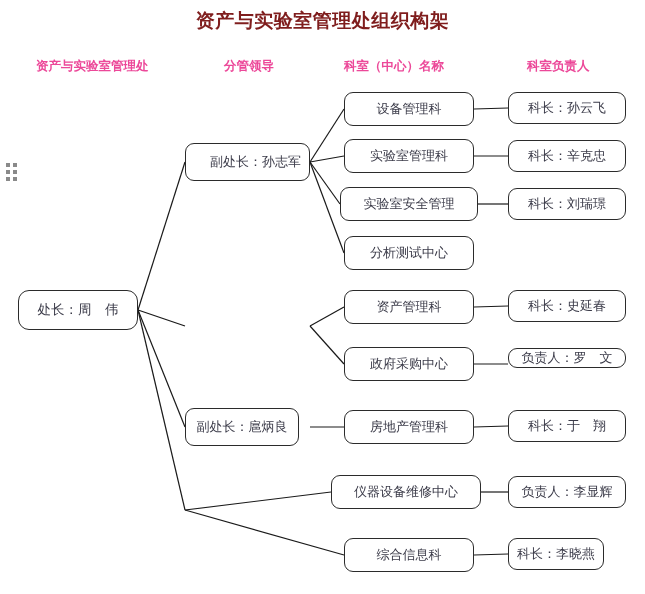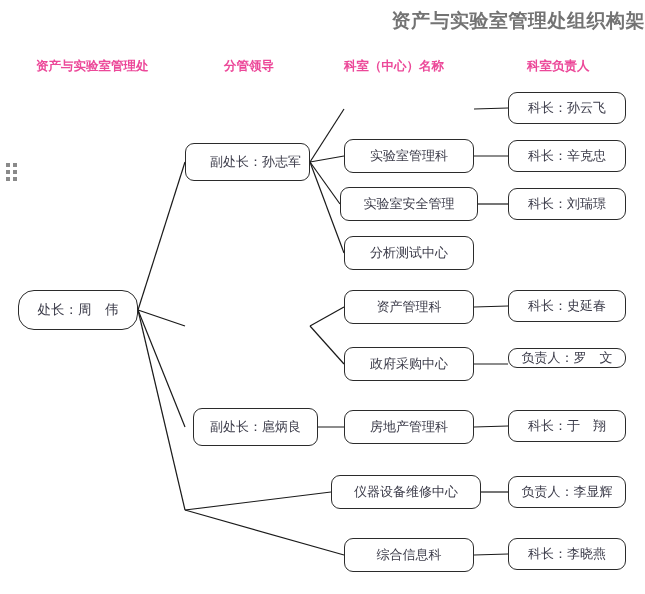--- a/index.html
+++ b/index.html
@@ -8,22 +8,22 @@
     background:#ffffff;
     font-family:"Liberation Serif","DejaVu Serif",serif;
     position:relative;
     overflow:hidden;
   }
   #canvas{position:absolute;left:0;top:0;width:645px;height:594px;}
   svg.wires{position:absolute;left:0;top:0;width:645px;height:594px;pointer-events:none;}
 
   .title{
     position:absolute;left:0;top:8px;width:645px;
-    text-align:right;
-    font-size:19px;font-weight:bold;color:#737373;
+    text-align:center;
+    font-size:19px;font-weight:bold;color:#7f1d1d;
     letter-spacing:0.5px;
     font-family:"Liberation Serif","DejaVu Serif",serif;
   }
   .col-head{
     position:absolute;
     font-size:12.5px;font-weight:bold;color:#ec4899;
     white-space:nowrap;
     font-family:"Liberation Serif","DejaVu Serif",serif;
   }
 
@@ -33,21 +33,21 @@
     border:1.3px solid #2b2b2b;
     border-radius:9px;
     background:#ffffff;
     display:flex;align-items:center;justify-content:center;
     font-size:13px;
     color:#3a3a48;
     white-space:nowrap;
     font-family:"Liberation Serif","DejaVu Serif",serif;
     z-index:2;
   }
-  .node.root{font-size:13.5px;border-radius:16px;}
+  .node.root{font-size:13.5px;border-radius:11px;}
 
   .drag-handle{
     position:absolute;
     display:grid;
     grid-template-columns:repeat(2,4px);
     grid-template-rows:repeat(3,4px);
     gap:3px;
     z-index:3;
   }
   .drag-handle i{
@@ -103,33 +103,34 @@
       <line x1="474" y1="364" x2="508" y2="364"></line>
       <line x1="474" y1="427" x2="508" y2="426"></line>
       <line x1="481" y1="492" x2="508" y2="492"></line>
       <line x1="474" y1="555" x2="508" y2="554"></line>
     </g>
   </svg>
 
   <div class="node root" style="left:18px;top:290px;width:120px;height:40px;">处长：周　伟</div>
 
   <div class="node" style="left:185px;top:143px;width:125px;height:38px;padding-left:16px;">副处长：孙志军</div>
-  <div class="node" style="left:185px;top:408px;width:125px;height:38px;margin-left:8px;">副处长：扈炳良</div>
+  <div class="node" style="left:185px;top:408px;width:114px;height:38px;">副处长：扈炳良</div>
 
+  <div class="node" style="left:344px;top:92px;width:130px;height:34px;">设备管理科</div>
   <div class="node" style="left:344px;top:139px;width:130px;height:34px;">实验室管理科</div>
   <div class="node" style="left:340px;top:187px;width:138px;height:34px;">实验室安全管理</div>
   <div class="node" style="left:344px;top:236px;width:130px;height:34px;">分析测试中心</div>
   <div class="node" style="left:344px;top:290px;width:130px;height:34px;">资产管理科</div>
   <div class="node" style="left:344px;top:347px;width:130px;height:34px;">政府采购中心</div>
   <div class="node" style="left:344px;top:410px;width:130px;height:34px;">房地产管理科</div>
   <div class="node" style="left:331px;top:475px;width:150px;height:34px;">仪器设备维修中心</div>
   <div class="node" style="left:344px;top:538px;width:130px;height:34px;">综合信息科</div>
 
   <div class="node" style="left:508px;top:92px;width:118px;height:32px;">科长：孙云飞</div>
   <div class="node" style="left:508px;top:140px;width:118px;height:32px;">科长：辛克忠</div>
   <div class="node" style="left:508px;top:188px;width:118px;height:32px;">科长：刘瑞璟</div>
   <div class="node" style="left:508px;top:290px;width:118px;height:32px;">科长：史延春</div>
   <div class="node" style="left:508px;top:348px;width:118px;height:20px;">负责人：罗　文</div>
   <div class="node" style="left:508px;top:410px;width:118px;height:32px;">科长：于　翔</div>
   <div class="node" style="left:508px;top:476px;width:118px;height:32px;">负责人：李显辉</div>
-  <div class="node" style="left:508px;top:538px;width:118px;height:32px;">科长：李晓燕</div>
+  <div class="node" style="left:508px;top:538px;width:96px;height:32px;">科长：李晓燕</div>
 
 </div>
 
 </body></html>

